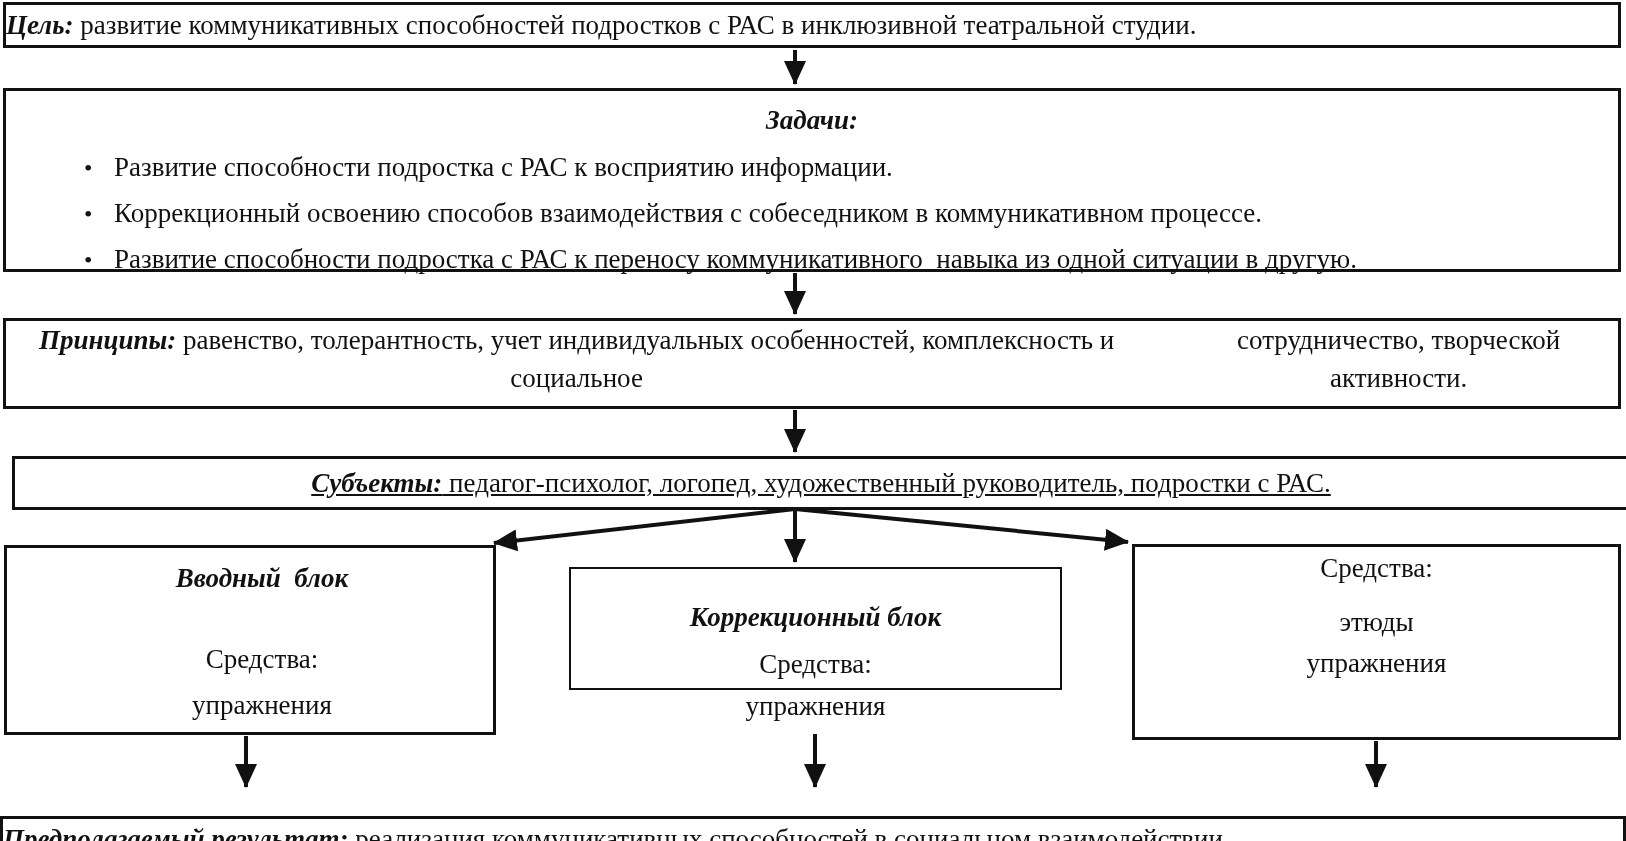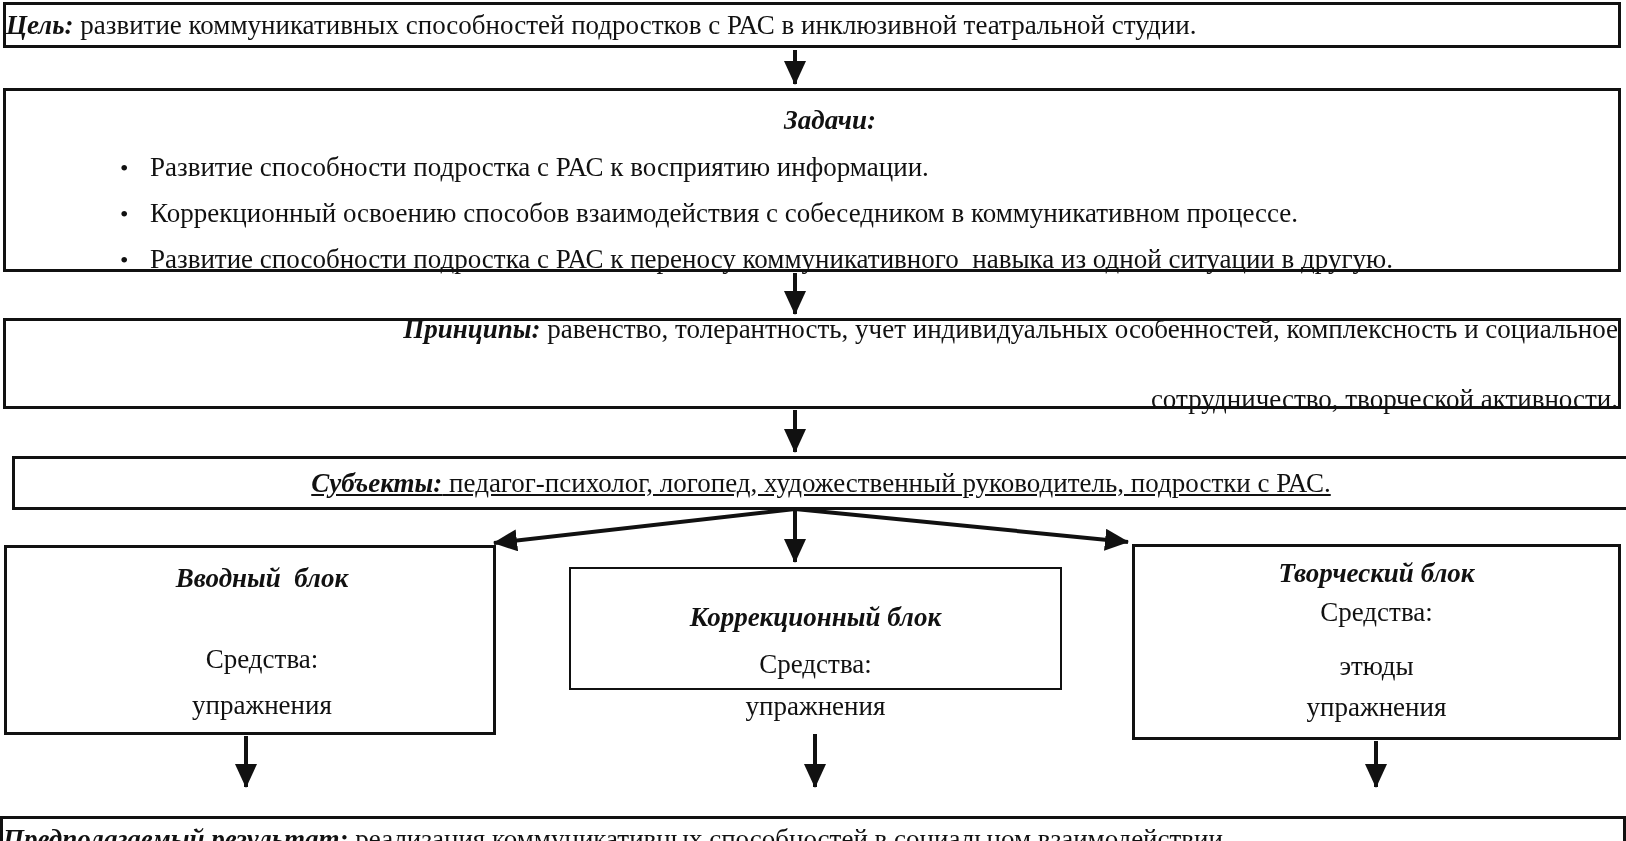--- a/index.html
+++ b/index.html
@@ -16,27 +16,27 @@
     box-sizing:border-box;
     border:3px solid #111111;
     background:#ffffff;
   }
   .line{margin:0;text-align:center;font-size:27px;white-space:pre-wrap;}
   .lbl{font-weight:bold;font-style:italic;}
   .txt{white-space:pre-wrap;}
 
   .goal{left:3px;top:2px;width:1618px;height:46px;display:flex;align-items:center;justify-content:flex-start;}
 
-  .tasks{left:3px;top:88px;width:1618px;height:184px;padding-left:36px;}
+  .tasks{left:3px;top:88px;width:1618px;height:184px;}
   .tasks .title{margin-top:10px;text-align:center;font-size:27px;font-weight:bold;font-style:italic;line-height:38px;}
   .bullets{margin-top:6px;padding-left:78px;}
   .bullet{display:flex;align-items:baseline;font-size:27px;line-height:45px;}
   .dot{width:14px;margin-right:16px;font-size:24px;}
 
-  .principles{left:3px;top:318px;width:1618px;height:91px;display:flex;flex-direction:column;align-items:flex-end;justify-content:center;gap:32px;}
+  .principles{left:3px;top:318px;width:1618px;height:91px;display:flex;flex-direction:row;align-items:flex-start;justify-content:center;gap:32px;}
   .principles .line{line-height:38px;}
 
   .subjects{left:12px;top:456px;width:1618px;height:54px;display:flex;align-items:center;justify-content:center;text-decoration:underline;}
 
   .block{border-width:3px;text-align:center;font-size:27px;}
   .btitle{font-weight:bold;font-style:italic;white-space:pre-wrap;line-height:36px;}
   .bline{line-height:34px;}
 
   .intro{left:4px;top:545px;width:492px;height:190px;padding-left:24px;}
   .intro .btitle{margin-top:12px;}
@@ -100,21 +100,20 @@
     <div class="bline l1">упражнения</div>
   </div>
 
   <div class="box block correction">
     <div class="btitle">Коррекционный блок</div>
     <div class="bline l0">Средства:</div>
     <div class="bline l1">упражнения</div>
   </div>
 
   <div class="box block creative">
-    <div class="btitle">Творческий блок</div>
     <div class="bline l0">Средства:</div>
     <div class="bline l1">этюды</div>
     <div class="bline l2">упражнения</div>
   </div>
 
   <div class="box result">
     <p class="line"><span class="lbl">Предполагаемый результат:</span><span class="txt"> реализация коммуникативных способностей в социальном взаимодействии</span></p>
   </div>
 
   <svg class="arrows" viewBox="0 0 1626 841" xmlns="http://www.w3.org/2000/svg">

